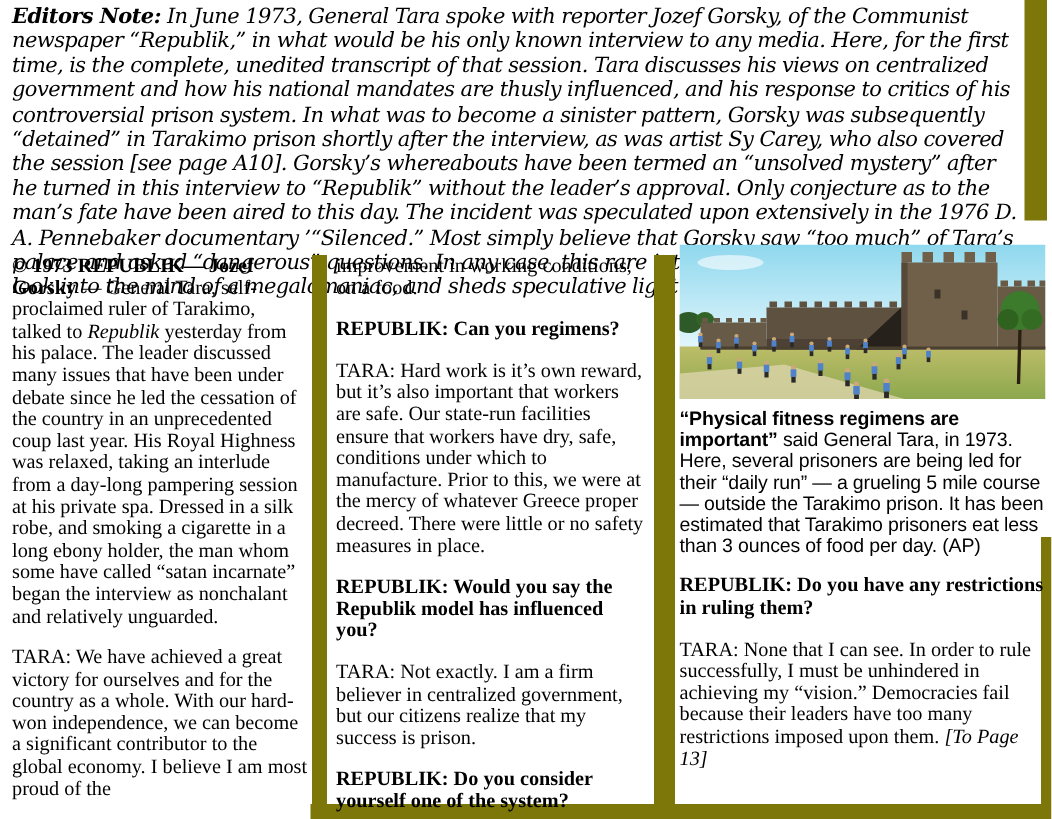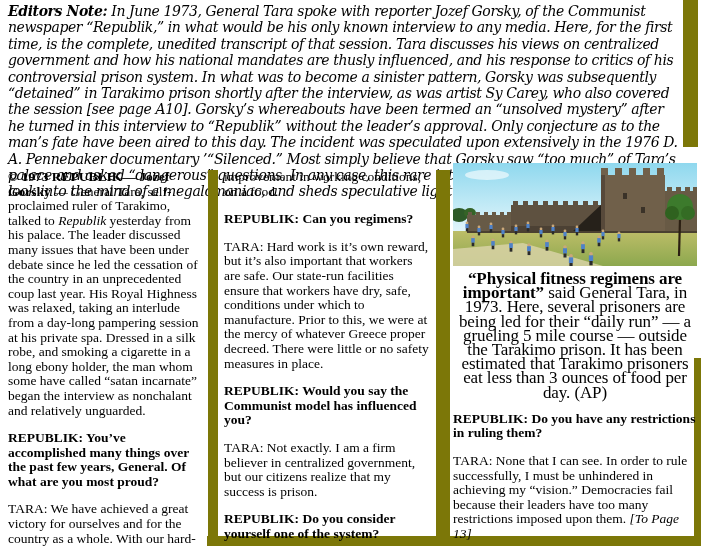--- a/index.html
+++ b/index.html
@@ -28,51 +28,49 @@
   .col2{left:224px;width:206px;}
   .col3{left:453px;width:244px;top:163px;}
   .col p{margin:0 0 13px 0;}
   .q{font-weight:bold;}
   .byline{font-weight:bold;}
   .rep-italic{font-style:italic;}
   .jump{font-style:italic;}
   
   .photo{width:244px;height:103px;display:block;}
   .caption{
-    font-family:Liberation Serif, serif;
-    font-size:17px;line-height:14.2px;letter-spacing:-0.1px;
+    font-family:Liberation Sans, sans-serif;
+    font-size:13px;line-height:14.2px;letter-spacing:-0.1px;
     margin:6px 0 12px 0 !important;
-    text-align:center;
   }
   .caption .cap-bold{font-weight:bold;}
 </style>
 </head>
 <body style="background: rgb(255, 255, 255);">
 
 <div class="editors-note">
   <span class="en-label">Editors Note:</span><span> In June 1973, General Tara spoke with reporter Jozef Gorsky, of the Communist newspaper “Republik,” in what would be his only known interview to any media. Here, for the first time, is the complete, unedited transcript of that session. Tara discusses his views on centralized government and how his national mandates are thusly influenced, and his response to critics of his controversial prison system. In what was to become a sinister pattern, Gorsky was subsequently “detained” in Tarakimo prison shortly after the interview, as was artist Sy Carey, who also covered the session [see page A10]. Gorsky’s whereabouts have been termed an “unsolved mystery” after he turned in this interview to “Republik” without the leader’s approval.  Only conjecture as to the man’s fate have been aired to this day. The incident was speculated upon extensively in the 1976 D. A. Pennebaker documentary ’“Silenced.” Most simply believe that Gorsky saw “too much” of Tara’s palace and asked “dangerous” questions. In any case, this rare interview provides a frightening look into the mind of a megalomaniac, and sheds speculative light on recent events, as well.</span>
 </div>
 
 <div class="bar bar-a" style="background: rgb(124, 119, 8);"></div>
 <div class="bar bar-b" style="background: rgb(124, 119, 8);"></div>
 <div class="bar bar-c" style="background: rgb(124, 119, 8);"></div>
 <div class="bar bar-d" style="background: rgb(124, 119, 8);"></div>
 <div class="bar bar-bottom" style="background: rgb(124, 119, 8);"></div>
 
 <div class="col col1">
   <p><span class="byline">© 1973 REPUBLIK— Jozef Gorsky</span><span> — General Tara, self-proclaimed ruler of Tarakimo, talked to </span><span class="rep-italic">Republik</span><span> yesterday from his palace. The leader discussed many issues that have been under debate since he led the cessation of the country in an unprecedented coup last year.  His Royal Highness was relaxed, taking an interlude from a day-long pampering session at his private spa. Dressed in a silk robe, and smoking a cigarette in a long ebony holder, the man whom some have called “satan incarnate” began the interview as nonchalant and relatively unguarded.</span></p>
-  <p class="q">REPUBLIK: You’ve accomplished many things over the past few years, General. Of what are you most proud?</p>
   <p>TARA: We have achieved a great victory for ourselves and for the country as a whole. With our hard-won independence, we can become a significant contributor to the global economy. I believe I am most proud of the</p>
 </div>
 
 <div class="col col2">
   <p>improvement in working conditions, on a food.</p>
   <p class="q">REPUBLIK: Can you regimens?</p>
   <p>TARA: Hard work is it’s own reward, but it’s also important that workers are safe. Our state-run facilities ensure that workers have dry, safe, conditions under which to manufacture. Prior to this, we were at the mercy of whatever Greece proper decreed. There were little or no safety measures in place.</p>
-  <p class="q">REPUBLIK: Would you say the Communist model has influenced you?</p>
+  <p class="q">REPUBLIK: Would you say the Republik model has influenced you?</p>
   <p>TARA: Not exactly. I am a firm believer in centralized government, but our citizens realize that my success is prison.</p>
   <p class="q">REPUBLIK: Do you consider yourself one of the system?</p>
 
 </div>
 
 <div class="col col3">
   <svg class="photo" viewBox="0 0 244 103" xmlns="http://www.w3.org/2000/svg" aria-hidden="true">
     <defs>
       <linearGradient id="sky" x1="0" y1="0" x2="0" y2="1">
         <stop offset="0" stop-color="#8fd8ee"></stop>

